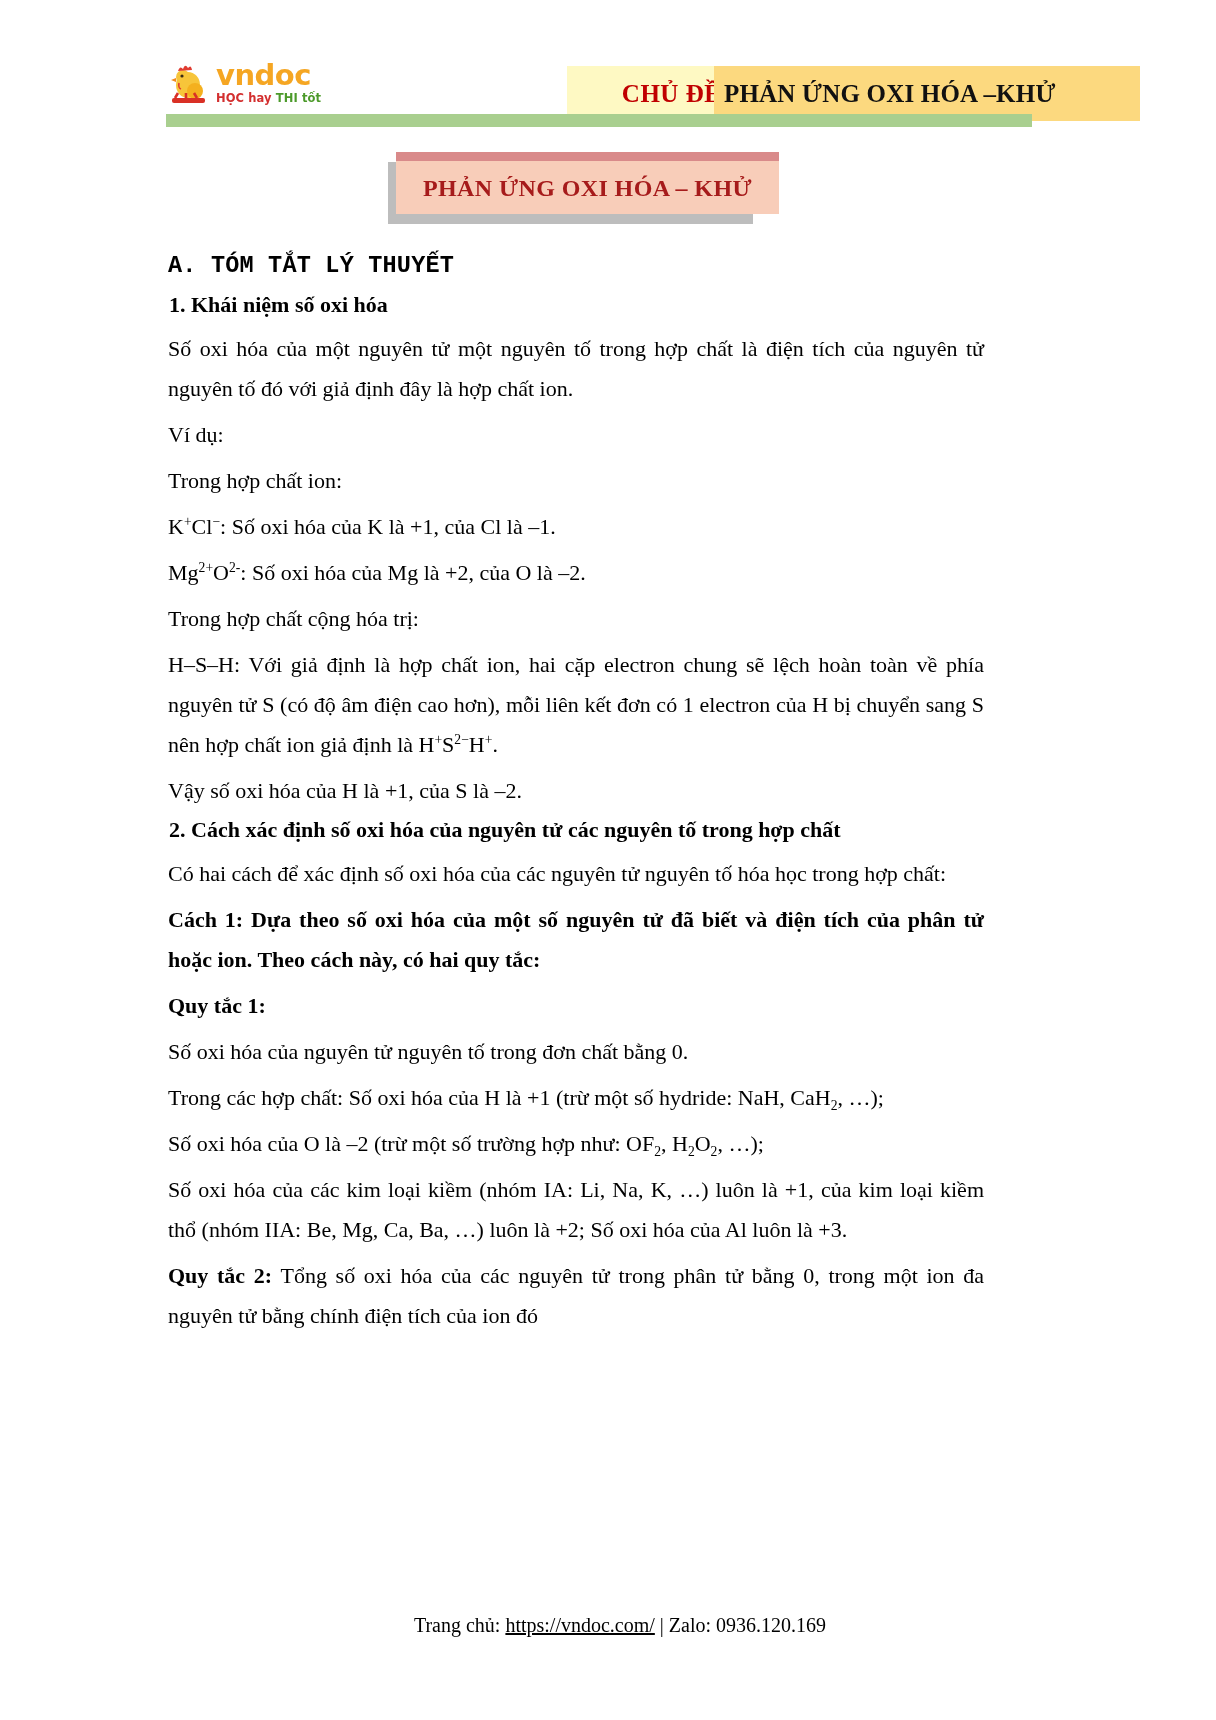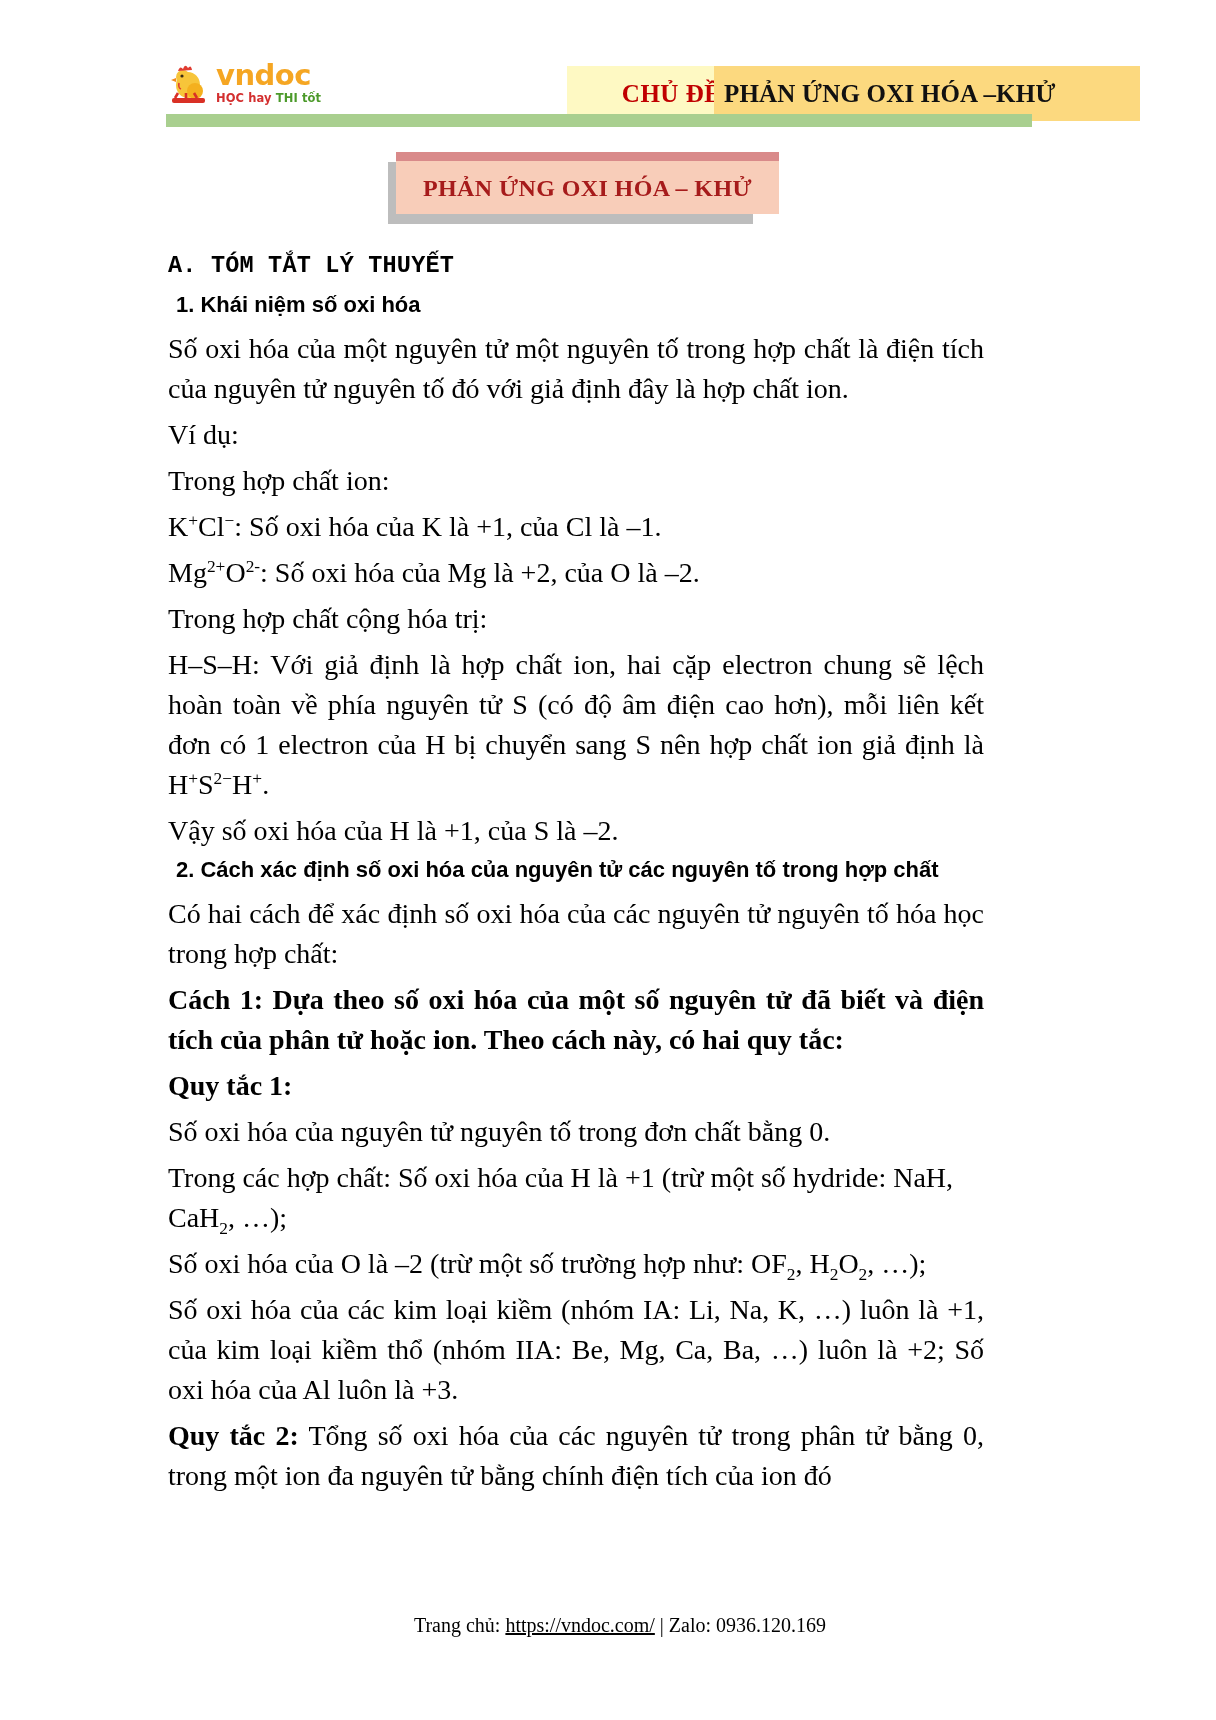--- a/index.html
+++ b/index.html
@@ -177,29 +177,29 @@
   }
   .h-i {
     font-family: "Liberation Serif", serif;
     font-weight: 700;
     font-size: 23.5px;
     color: #d11a1a;
     margin: 0 0 13px 0;
     letter-spacing: 0.2px;
   }
   .h-num {
-    font-family: Liberation Sans, sans-serif;
+    font-family: Liberation Serif, serif;
     font-weight: 700;
     font-size: 22px;
     color: #000000;
-    margin: 0 0 11px 8px;
+    margin: 0 0 11px 1px;
   }
   p.body {
     font-family: "Liberation Serif", serif;
-    font-size: 28px;
+    font-size: 22px;
     line-height: 40px;
     margin: 0 4px 6px 0;
     text-align: justify;
     color: #000000;
   }
   p.body.nojust { text-align: left; }
   p.bold {
     font-weight: 700;
   }
   sup, sub {

